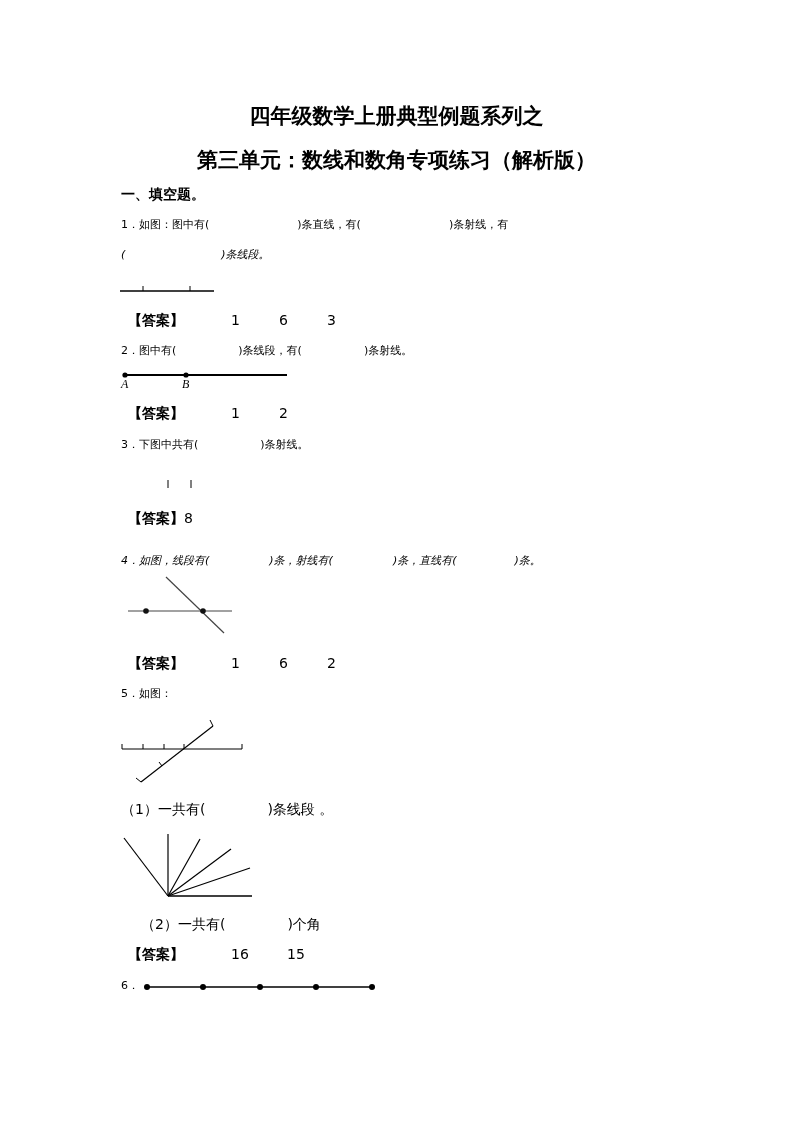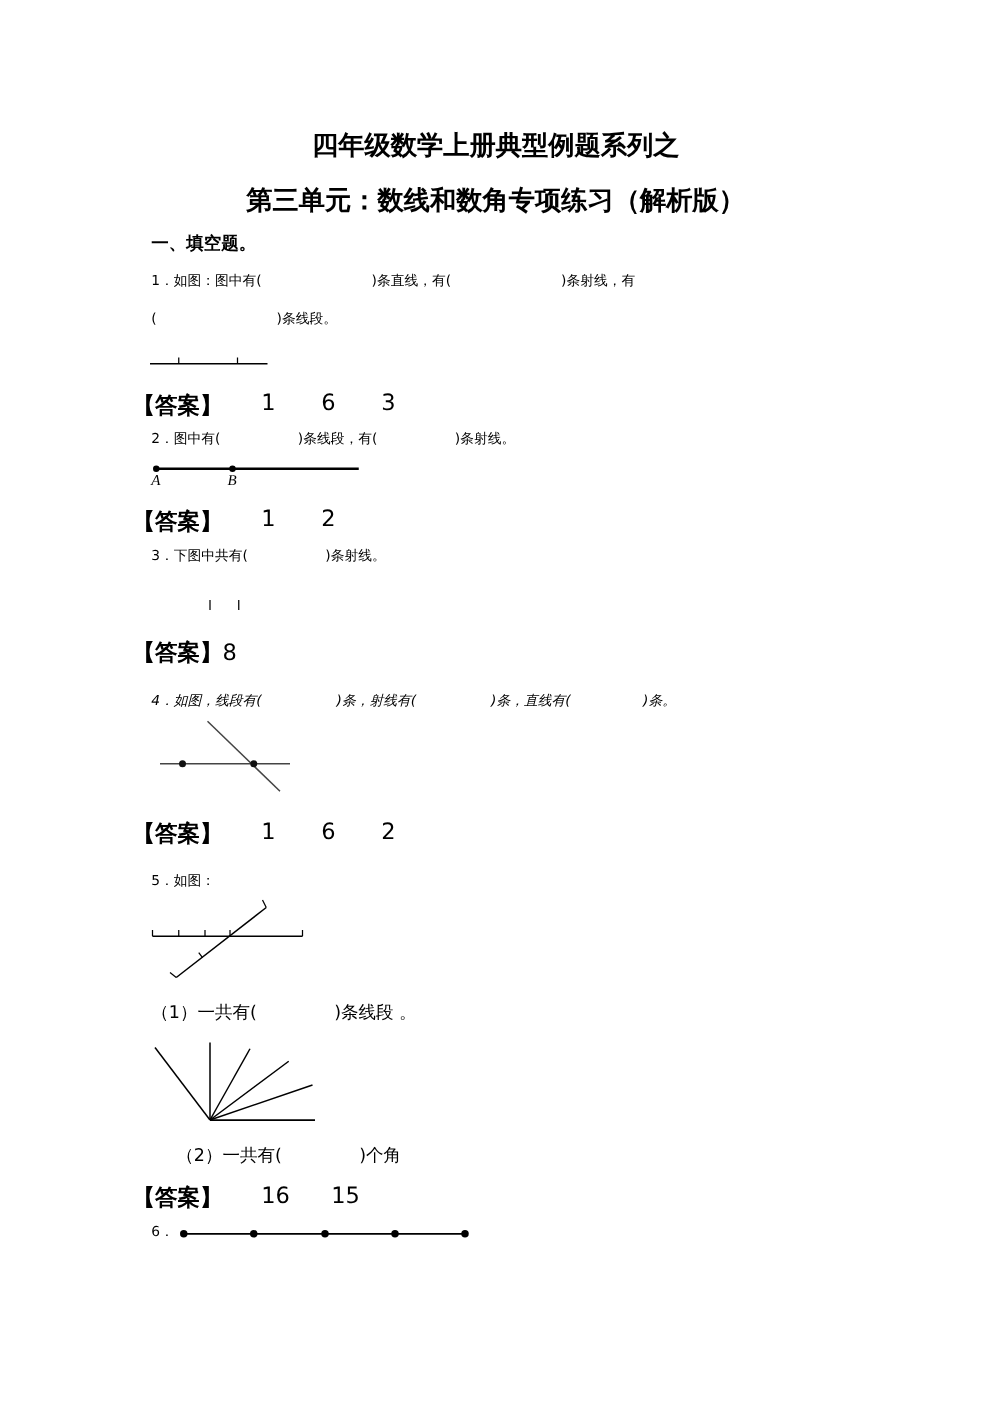--- a/index.html
+++ b/index.html
@@ -4,42 +4,42 @@
 <style>
   html, body { margin: 0; padding: 0; background: #ffffff; }
   body { width: 793px; height: 1122px; position: relative; overflow: hidden;
          font-family: "DejaVu Sans", "Liberation Sans", sans-serif; color: #000; }
   .abs { position: absolute; white-space: nowrap; }
   .title { left: 0; width: 793px; text-align: center; font-weight: bold; font-size: 21px; }
   .t1 { top: 102px; }
   .t2 { top: 146px; }
   .section { left: 121px; top: 186px; font-size: 14px; font-weight: bold; }
   .q { left: 121px; font-size: 11px; }
-  .ans { left: 106px; font-size: 18px; }
+  .ans { left: 128px; font-size: 14px; }
   .ans .lbl { font-weight: bold; }
   .ans .v { position: absolute; top: 0; }
   .blank { display: inline-block; }
   svg.fig { position: absolute; overflow: visible; }
   .sub { left: 121px; font-size: 14px; }
 </style>
 </head>
 <body>
 
 <div>
   <div class="abs title t1">四年级数学上册典型例题系列之</div>
   <div class="abs title t2">第三单元：数线和数角专项练习（解析版）</div>
 </div>
 
 <div class="abs section">一、填空题。</div>
 
 <div>
   <div class="abs q" style="top:217px;">
     <span>1．</span><span>如图：图中有(</span><span class="blank" style="width:88px;"></span><span>)条直线，有(</span><span class="blank" style="width:88px;"></span><span>)条射线，有</span>
   </div>
-  <div class="abs q" style="top:247px;">
+  <div class="abs q" style="top:247px;font-style:italic;">
     <span>(</span><span class="blank" style="width:96px;"></span><span>)条线段。</span>
   </div>
   <svg class="fig" style="left:120px;top:284px;" width="96" height="10" viewBox="0 0 96 10">
     <line x1="0" y1="7" x2="94" y2="7" stroke="#000" stroke-width="1.3"></line>
     <line x1="23" y1="2" x2="23" y2="7" stroke="#000" stroke-width="1"></line>
     <line x1="70" y1="2" x2="70" y2="7" stroke="#000" stroke-width="1"></line>
   </svg>
   <div class="abs ans" style="top:312px;width:300px;">
     <span class="lbl">【答案】</span>
     <span class="v" style="left:103px;">1</span>
@@ -91,21 +91,21 @@
   </svg>
   <div class="abs ans" style="top:655px;width:300px;">
     <span class="lbl">【答案】</span>
     <span class="v" style="left:103px;">1</span>
     <span class="v" style="left:151px;">6</span>
     <span class="v" style="left:199px;">2</span>
   </div>
 </div>
 
 <div>
-  <div class="abs q" style="top:686px;margin-top:11px;">
+  <div class="abs q" style="top:686px;">
     <span>5．</span><span>如图：</span>
   </div>
   <svg class="fig" style="left:115px;top:715px;" width="135" height="70" viewBox="0 0 135 70">
     <line x1="7" y1="34" x2="127" y2="34" stroke="#000" stroke-width="1.2"></line>
     <line x1="7" y1="29" x2="7" y2="34" stroke="#000" stroke-width="1"></line>
     <line x1="28" y1="29" x2="28" y2="34" stroke="#000" stroke-width="1"></line>
     <line x1="49" y1="29" x2="49" y2="34" stroke="#000" stroke-width="1"></line>
     <line x1="69" y1="29" x2="69" y2="34" stroke="#000" stroke-width="1"></line>
     <line x1="127" y1="29" x2="127" y2="34" stroke="#000" stroke-width="1"></line>
     <line x1="26" y1="67" x2="98" y2="11" stroke="#000" stroke-width="1.2"></line>

